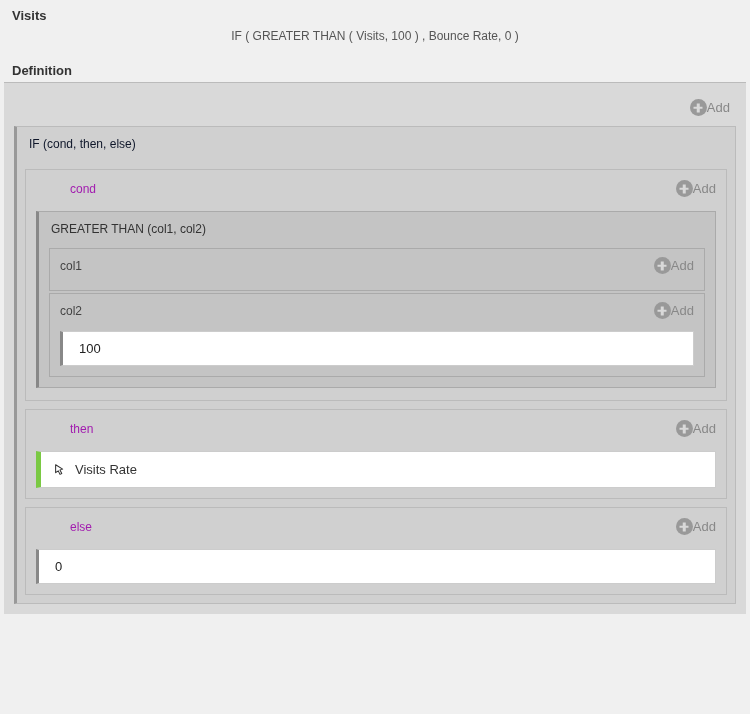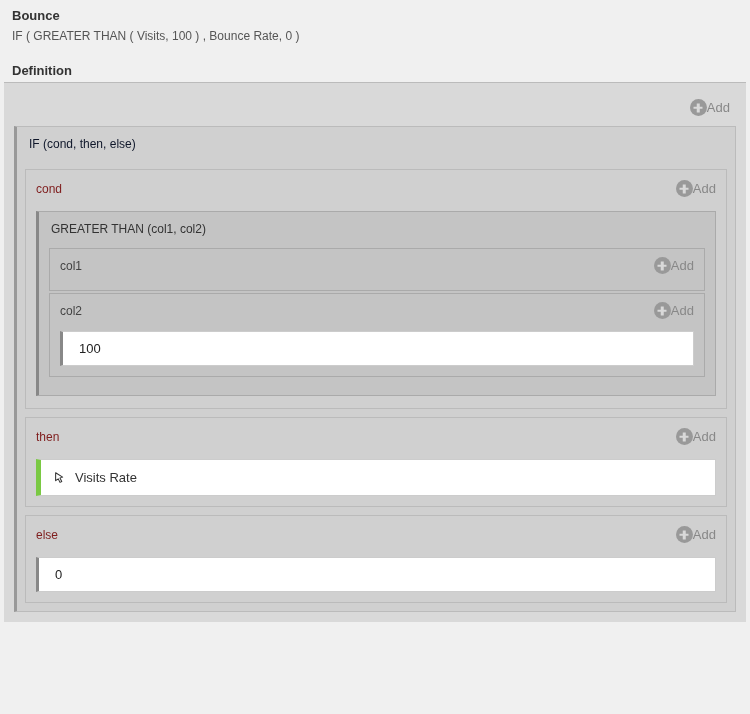--- a/index.html
+++ b/index.html
@@ -13,20 +13,21 @@
     .section-hdr {
       font-weight: 600;
       font-size: 13px;
       color: #333;
       padding: 8px 12px 4px;
     }
     .summary-text {
       padding: 2px 12px 12px;
       font-size: 12px;
       color: #555;
+      text-align: center;
     }
     .definition-area {
       margin: 0 4px;
       background: #d9d9d9;
       border-top: 1px solid #bbb;
       padding: 8px 10px 10px;
     }
     .top-add {
       display: flex;
       justify-content: flex-end;
@@ -84,30 +85,31 @@
       padding-bottom: 8px;
     }
     .branch-hdr {
       display: flex;
       justify-content: space-between;
       align-items: center;
       padding: 10px 10px;
     }
     .branch-label {
       font-size: 12px;
-      color: #7f1d1d;
+      color: #a21caf;
+      margin-left: 34px;
     }
 
     .gt-block {
       margin: 4px 10px 4px 10px;
       background: #c4c4c4;
       border: 1px solid #aaa;
       border-left: 3px solid #888;
       position: relative;
-      padding-bottom: 16px;
+      padding-bottom: 8px;
     }
     .gt-hdr {
       padding: 10px 12px;
       font-size: 12px;
       color: #333;
     }
 
     .col-block {
       margin: 2px 10px;
       background: #c4c4c4;
@@ -169,21 +171,21 @@
       background: transparent;
     }
 
     .value-row.white-num {
       padding: 9px 12px;
     }
   </style>
 </head>
 <body>
 
-<div class="section-hdr">Bounce</div>
+<div class="section-hdr">Visits</div>
 <div class="summary-text">IF ( GREATER THAN ( Visits, 100 ) , Bounce Rate, 0 )</div>
 
 <div class="section-hdr">Definition</div>
 
 <div class="definition-area">
 
   <div class="top-add">
     <div class="add-btn">
       <span class="plus-circle"></span>
       <span>Add</span>

